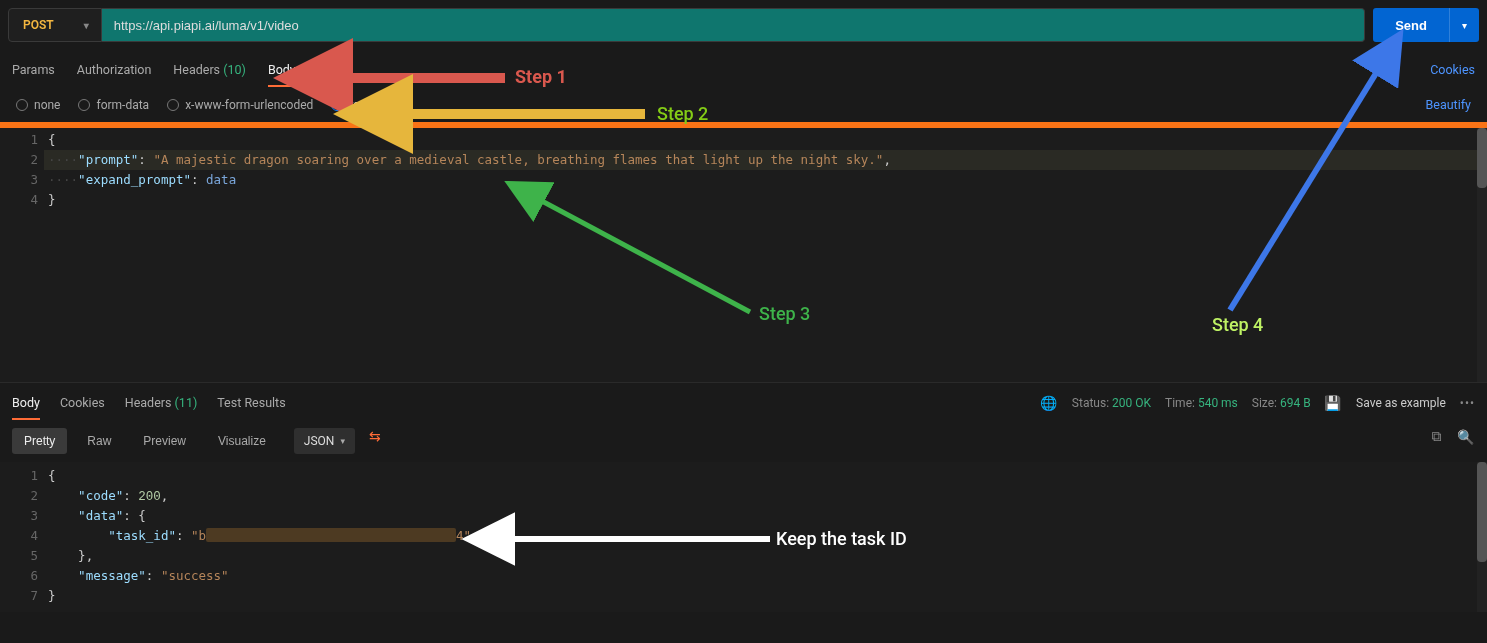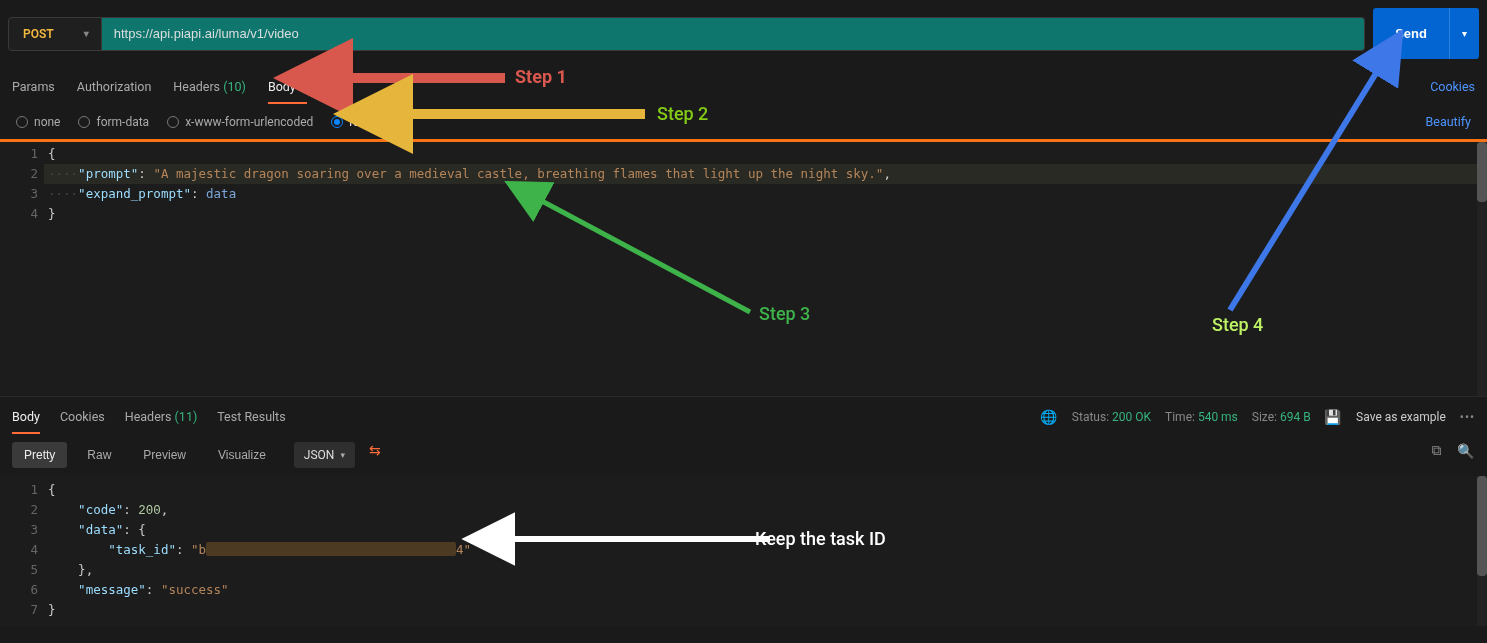--- a/index.html
+++ b/index.html
@@ -40,21 +40,21 @@
     background: #0f766e;
     border: 1px solid #3a3a3a;
     border-left: none;
     border-radius: 0 4px 4px 0;
     color: #ddd;
     font-size: 13px;
     padding: 0 12px;
     height: 34px;
     margin-left: -8px;
   }
-  .send-group { display: flex; height: 51px; }
+  .send-group { display: flex; height: 34px; }
   .send-btn {
     background: #0265d2;
     color: #fff;
     border: none;
     border-radius: 3px 0 0 3px;
     padding: 0 22px;
     font-weight: 600;
     font-size: 13px;
     cursor: pointer;
   }
@@ -95,21 +95,21 @@
   .tab-dot { color: #36b37e; font-size: 16px; margin-left: 3px; line-height: 0; position: relative; top: 1px; }
   .flex-spacer { flex: 1; }
   .link-right { color: #4d94ff; cursor: pointer; font-size: 12.5px; }
 
   
   .body-types {
     display: flex;
     align-items: center;
     gap: 18px;
     padding: 10px 16px 10px;
-    border-bottom: 3px solid #f97316;
+    border-bottom: 6px solid #f97316;
   }
   .radio {
     display: flex;
     align-items: center;
     gap: 6px;
     color: #aaa;
     font-size: 12px;
     cursor: pointer;
   }
   .radio .circ {
@@ -429,13 +429,13 @@
 
   <line x1="1230" y1="310" x2="1378" y2="70" stroke="#3d77e8" stroke-width="6" marker-end="url(#ah-blu)"></line>
 
   <line x1="770" y1="539" x2="510" y2="539" stroke="#ffffff" stroke-width="6" marker-end="url(#ah-wht)"></line>
 </svg>
 
 <div class="step-label step1" style="left:515px;top:66px">Step 1</div>
 <div class="step-label step2" style="left:657px;top:103px">Step 2</div>
 <div class="step-label step3" style="left:759px;top:303px">Step 3</div>
 <div class="step-label step4" style="left:1198px;top:314px">Step 4</div>
-<div class="step-label stepw" style="left:755px;top:528px">Keep the task ID</div>
+<div class="step-label stepw" style="left:776px;top:528px">Keep the task ID</div>
 
 </body></html>

